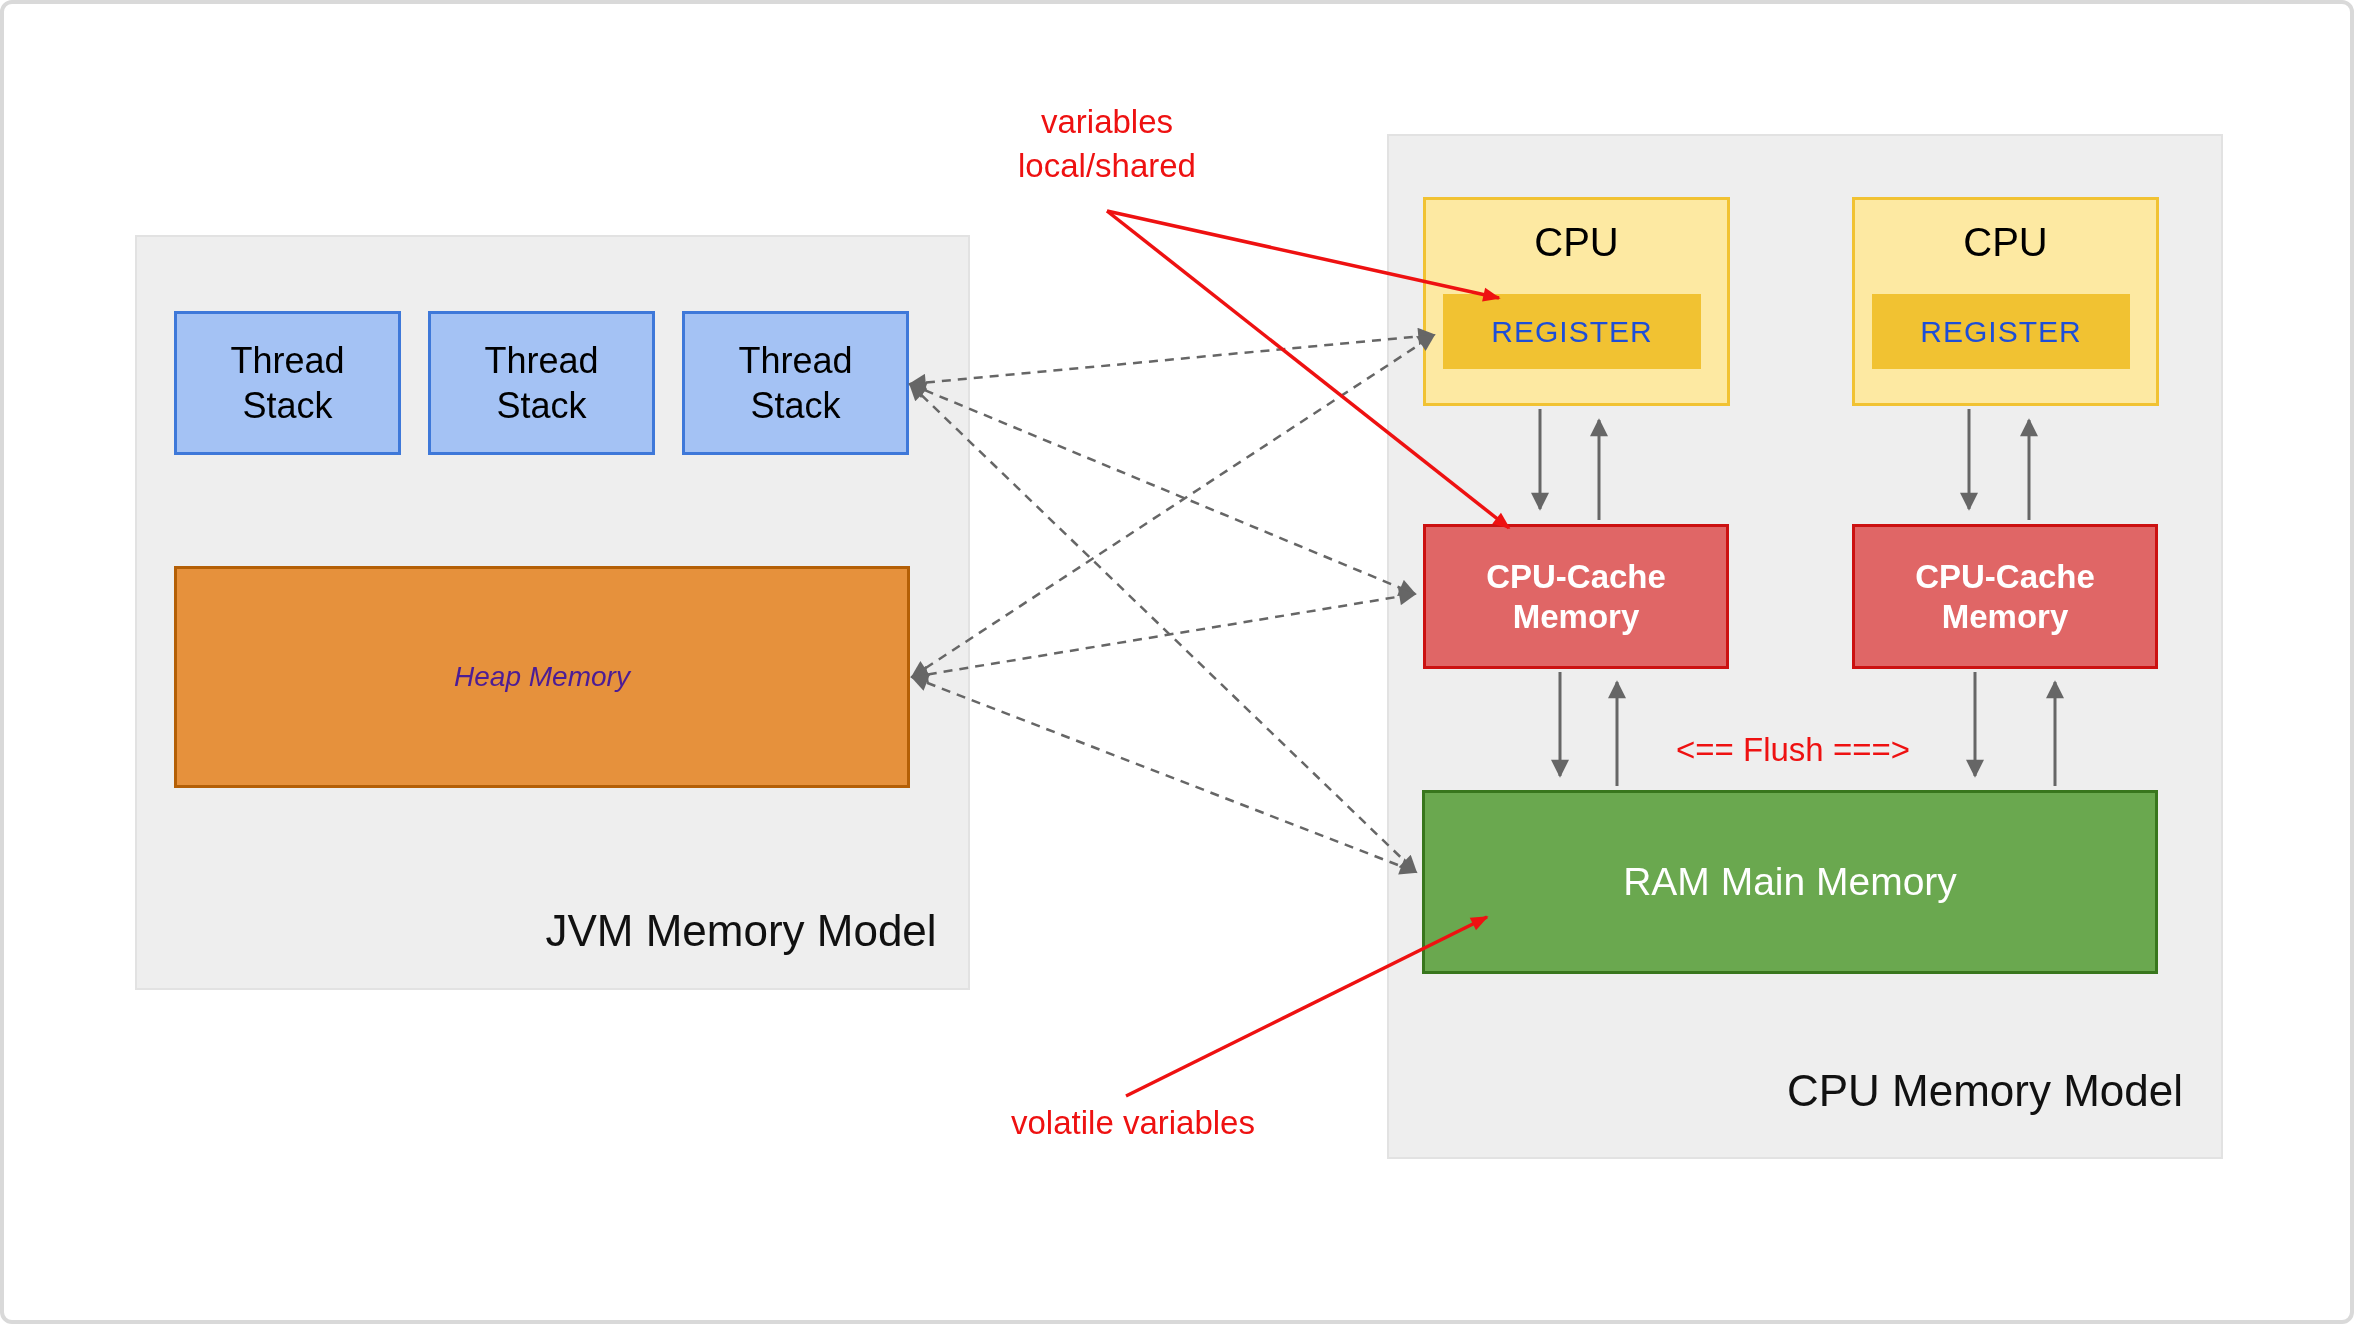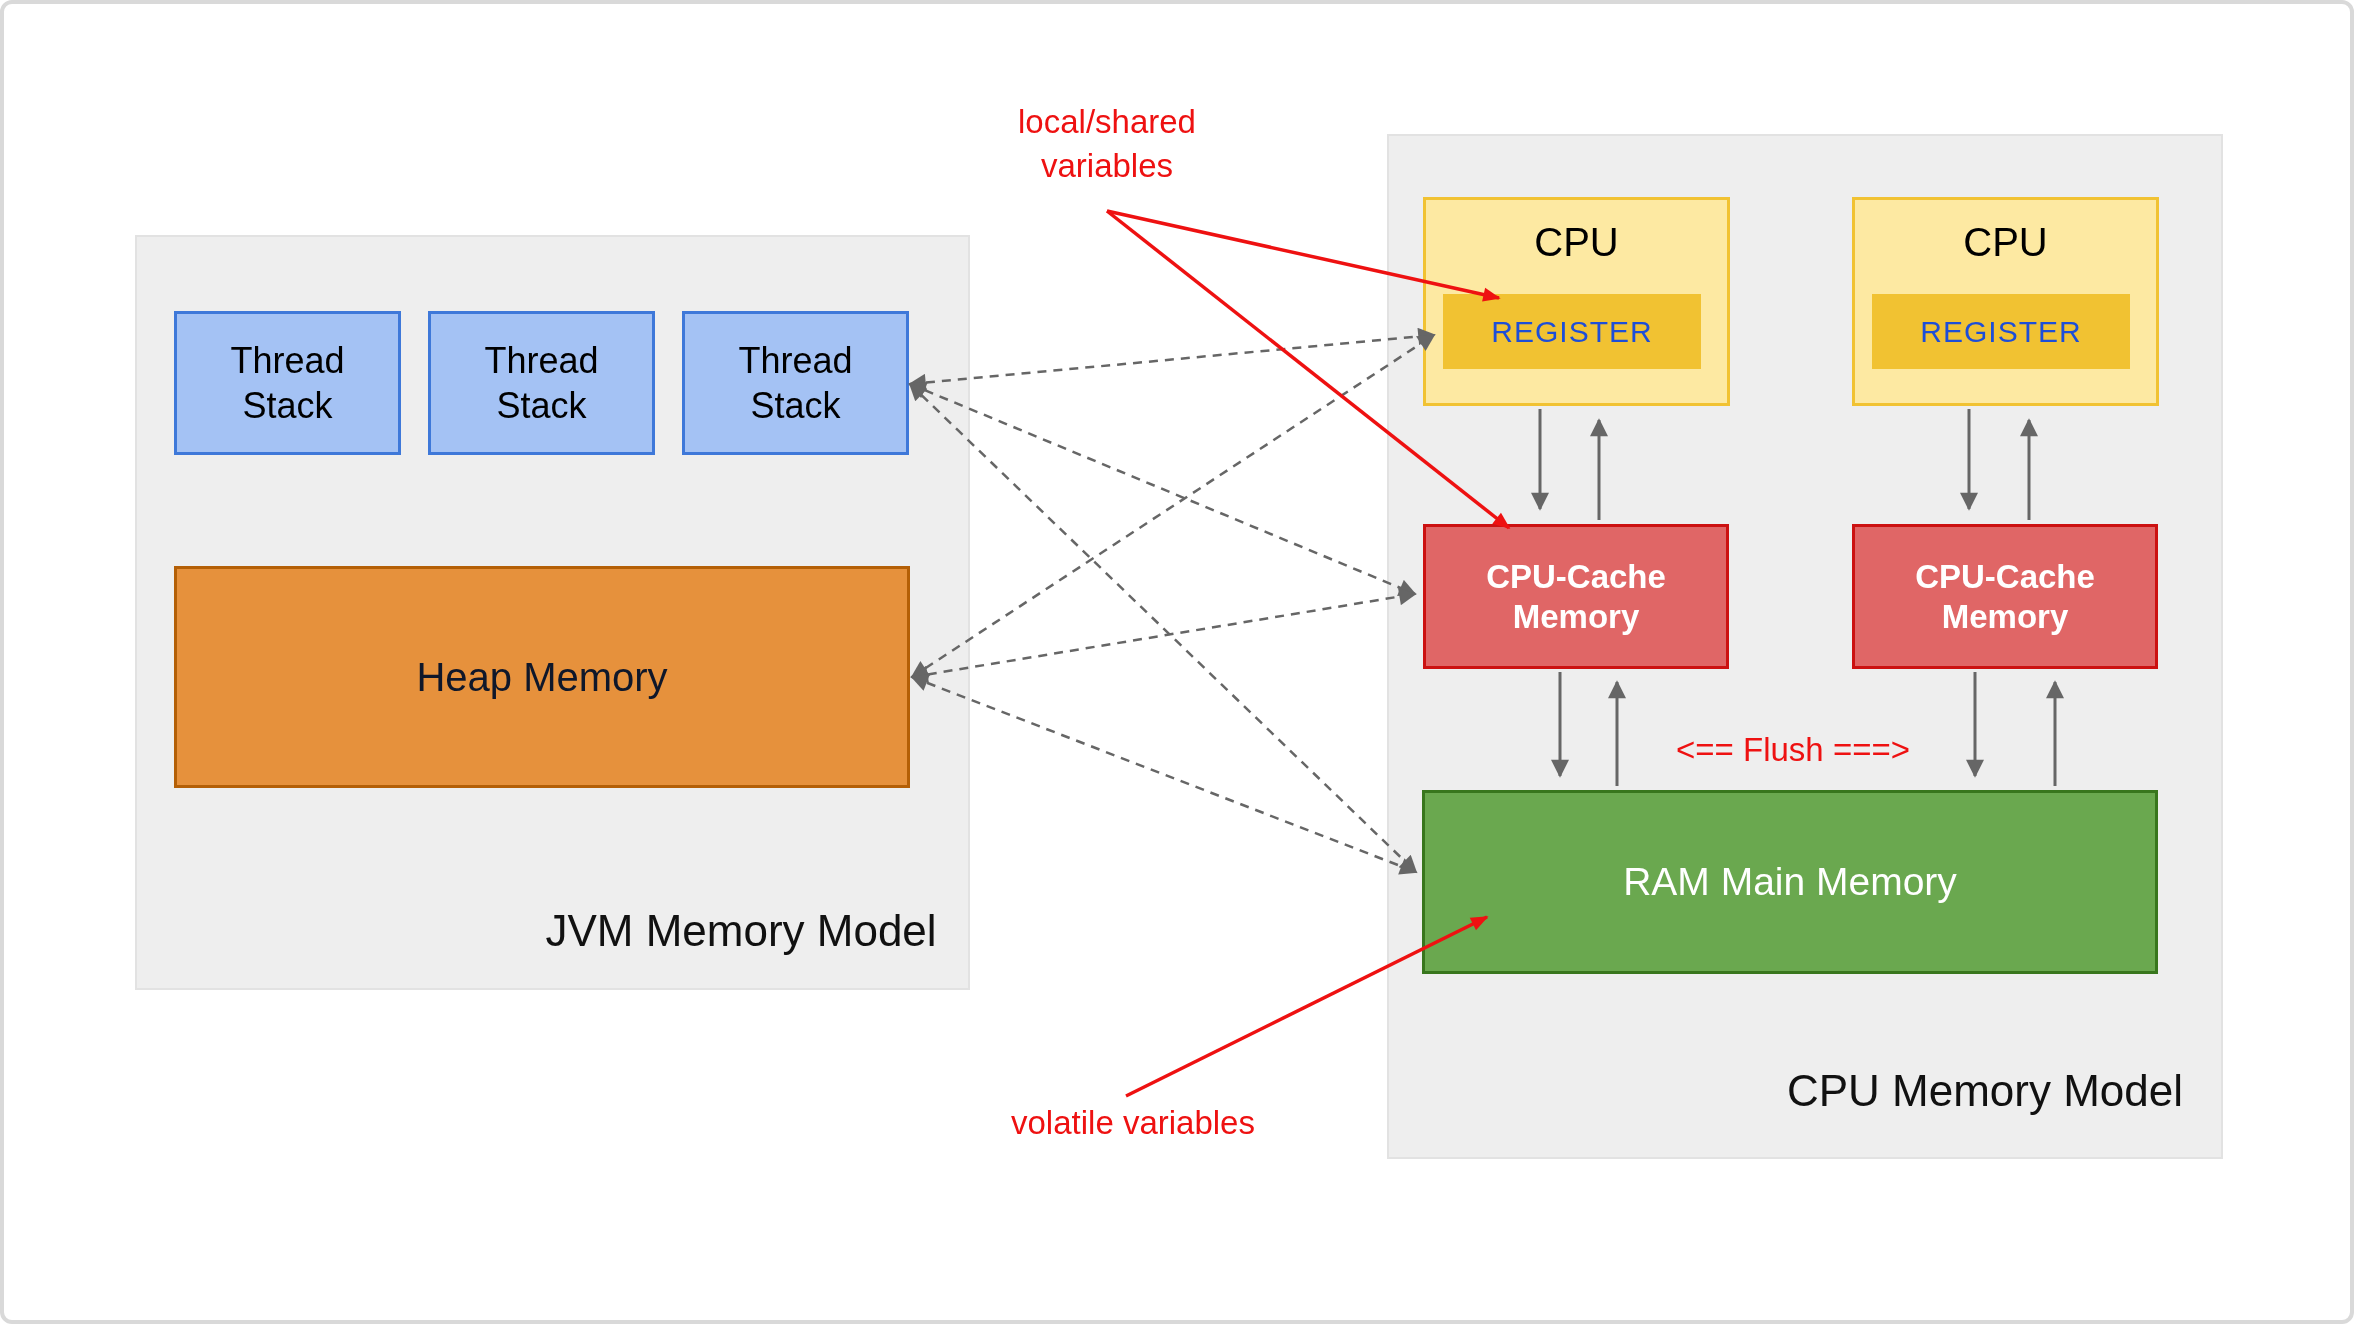--- a/index.html
+++ b/index.html
@@ -50,22 +50,23 @@
     background:var(--thread-fill);
     border:3px solid var(--thread-edge);
     color:#000;
     font-size:36px;
     line-height:1.25;
     justify-content:center;
   }
   .heap-box{
     background:var(--heap-fill);
     border:3px solid var(--heap-edge);
-    color:#0f172a;
-    font-size:40px;
+    color:#4c1d95;
+    font-size:28px;
+    font-style:italic;
   }
   .cpu-box{
     background:var(--cpu-fill);
     border:3px solid var(--cpu-edge);
     justify-content:flex-start;
     color:#000;
   }
   .cpu-box .cpu-label{
     margin-top:20px;
     font-size:40px;
@@ -166,22 +167,22 @@
     <span>Memory</span>
   </div>
 
   <div class="box ram-box" style="left:1418px;top:786px;width:736px;height:184px;">
     <span>RAM Main Memory</span>
   </div>
 
   <div class="flush-note" style="left:1639px;top:727px;width:300px;">&lt;== Flush ===&gt;</div>
 
   <div class="red-note" style="left:953px;top:96px;width:300px;">
+    <div>variables</div>
     <div>local/shared</div>
-    <div>variables</div>
   </div>
 
   <div class="red-note" style="left:979px;top:1097px;width:300px;text-align:center;">volatile variables</div>
 
   <svg class="arrows" viewBox="0 0 2354 1324" xmlns="http://www.w3.org/2000/svg">
     <defs>
       <marker id="mGray" viewBox="0 0 10 10" refX="9" refY="5" markerWidth="7" markerHeight="6" orient="auto-start-reverse">
         <path d="M0,0 L10,5 L0,10 z" fill="#666666"></path>
       </marker>
       <marker id="mGrayDash" viewBox="0 0 10 10" refX="9" refY="5" markerWidth="8" markerHeight="7" orient="auto-start-reverse">

